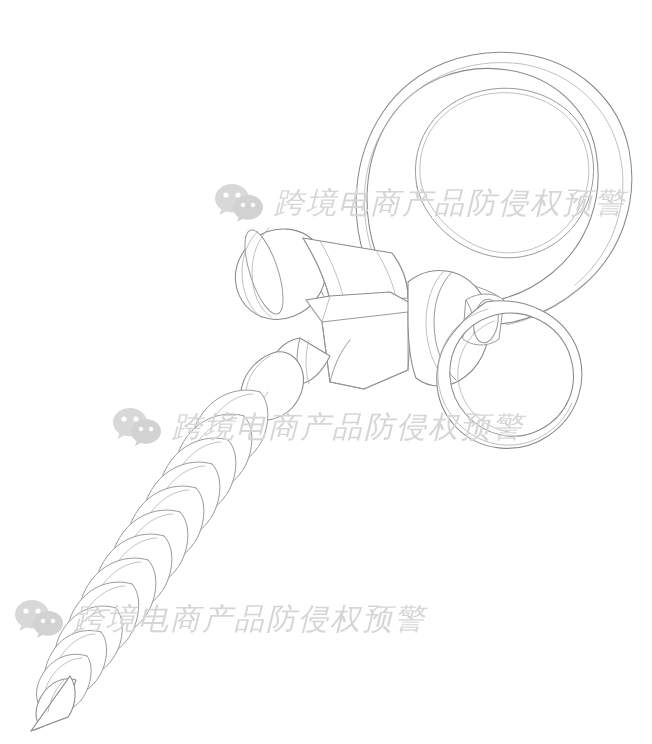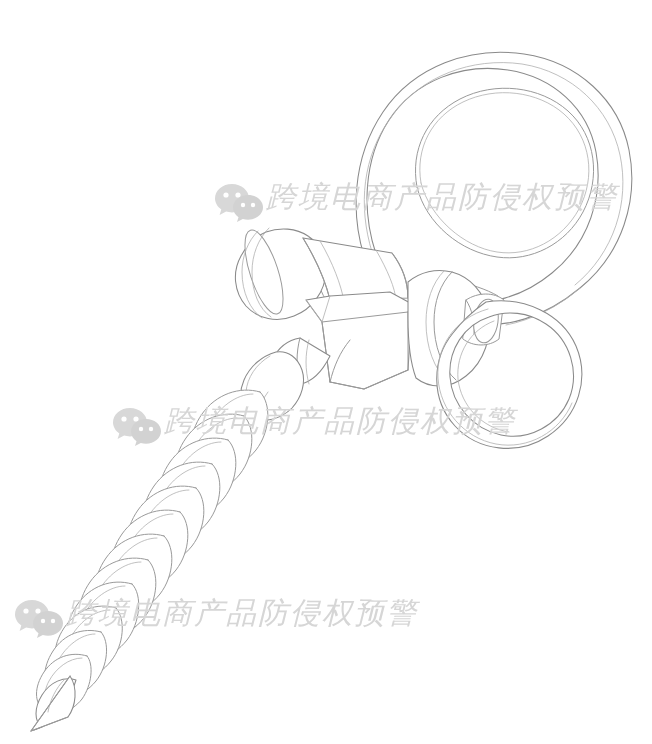--- a/index.html
+++ b/index.html
@@ -14,20 +14,22 @@
     width:652px;height:744px;
     background:#ffffff;
   }
   #drawing{
     position:absolute;left:0;top:0;
     width:652px;height:744px;
   }
   .wm{
     position:absolute;
     display:flex;
+    align-items:center;
+    gap:8px;
     pointer-events:none;
     user-select:none;
     white-space:nowrap;
   }
   .wm-logo{
     flex:0 0 auto;
     display:block;
   }
   .wm-text{
     font-family:"Liberation Serif","DejaVu Serif",serif;

